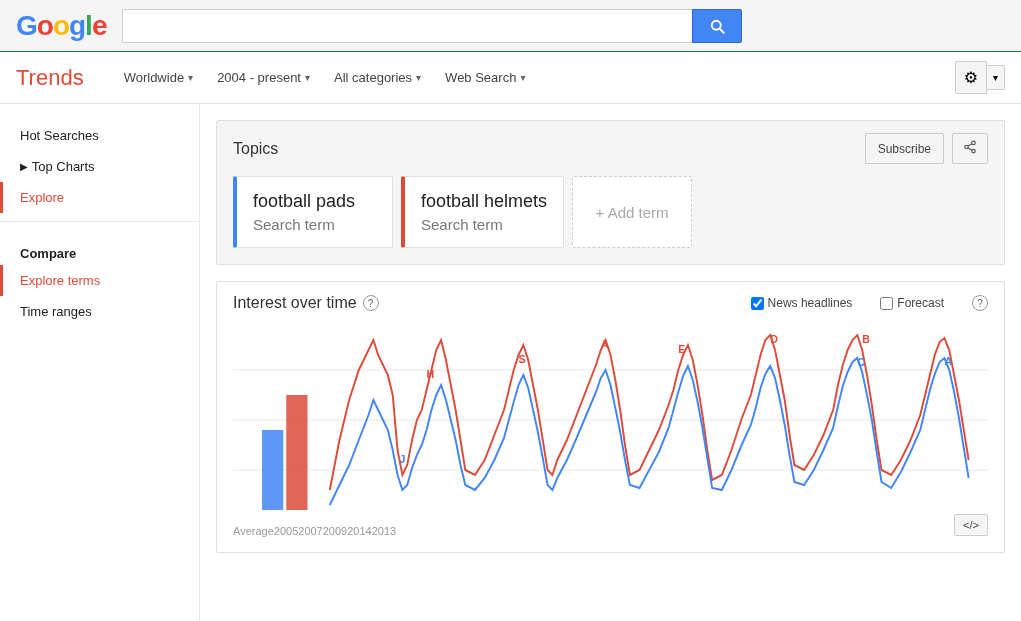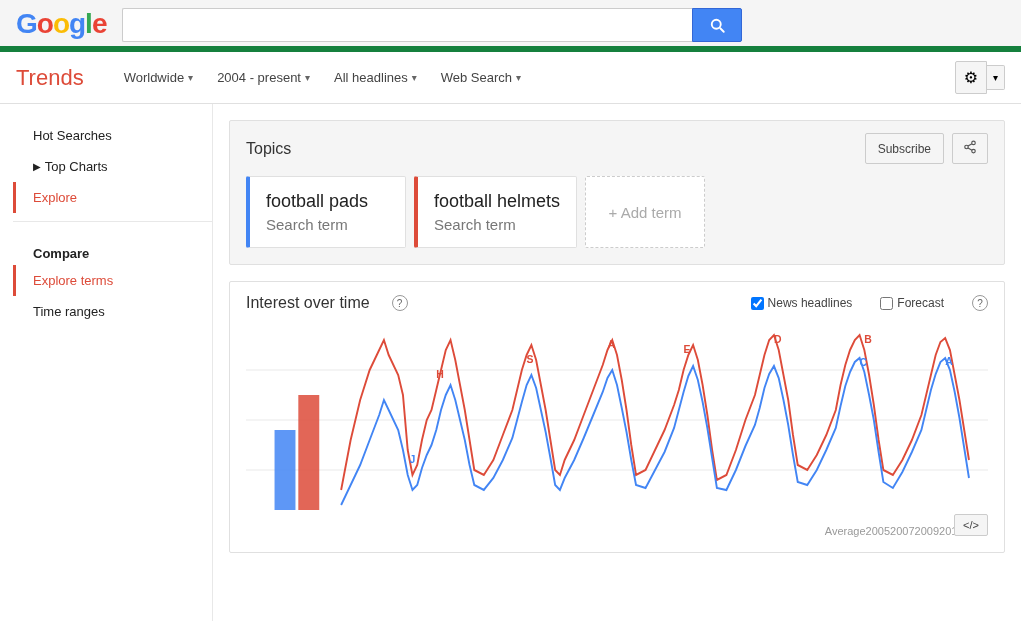--- a/index.html
+++ b/index.html
@@ -1,24 +1,24 @@
 <!DOCTYPE html>
 <html><head>
   <meta charset="utf-8">
   <style>
     * { box-sizing: border-box; margin: 0; padding: 0; }
     body { font-family: Arial, sans-serif; font-size: 13px; background: #fff; color: #333; }
 
     
     #header {
       background: #f5f5f5;
-      border-bottom: 6px solid #15803d;
+      border-bottom: 1px solid #15803d;
       padding: 8px 16px;
       display: flex;
-      align-items: flex-start;
+      align-items: center;
       gap: 16px;
       height: 52px;
     }
     #logo-text {
       font-size: 28px;
       font-weight: bold;
       letter-spacing: -1px;
     }
     .logo-g { color: #4285f4; }
     .logo-o1 { color: #ea4335; }
@@ -102,21 +102,20 @@
       padding: 6px 6px;
       cursor: pointer;
       border-radius: 0 2px 2px 0;
       font-size: 10px;
     }
 
     
     #main {
       display: flex;
       min-height: calc(621px - 52px - 52px);
-      padding-left: 13px;
     }
 
     
     #sidebar {
       width: 200px;
       min-width: 200px;
       padding: 16px 0;
       border-right: 1px solid #e8e8e8;
       background: #fff;
     }
@@ -245,21 +244,21 @@
     }
     #interest-header {
       display: flex;
       align-items: center;
       justify-content: space-between;
       margin-bottom: 4px;
     }
     #interest-title-group {
       display: flex;
       align-items: center;
-      gap: 22px;
+      gap: 6px;
     }
     #interest-title {
       font-size: 16px;
       font-weight: normal;
       color: #333;
     }
     .help-icon {
       width: 16px;
       height: 16px;
       border: 1px solid #999;
@@ -291,21 +290,21 @@
       position: relative;
       height: 220px;
       margin-top: 8px;
     }
     #chart-svg {
       width: 100%;
       height: 200px;
     }
     #x-axis-labels {
       display: flex;
-      justify-content: flex-end;
+      justify-content: flex-start;
       padding: 2px 0 0 0;
       font-size: 11px;
       color: #999;
     }
 
     
     #embed-btn {
       position: absolute;
       bottom: 4px;
       right: 0;
@@ -339,21 +338,21 @@
   <span id="trends-title">Trends</span>
   <button class="filter-btn">
     <span>Worldwide</span>
     <span class="caret">▾</span>
   </button>
   <button class="filter-btn">
     <span>2004 - present</span>
     <span class="caret">▾</span>
   </button>
   <button class="filter-btn">
-    <span>All headlines</span>
+    <span>All categories</span>
     <span class="caret">▾</span>
   </button>
   <button class="filter-btn">
     <span>Web Search</span>
     <span class="caret">▾</span>
   </button>
   <div class="filter-spacer"></div>
   <button id="gear-btn">⚙</button>
   <button id="gear-arrow">▾</button>
 </div>

